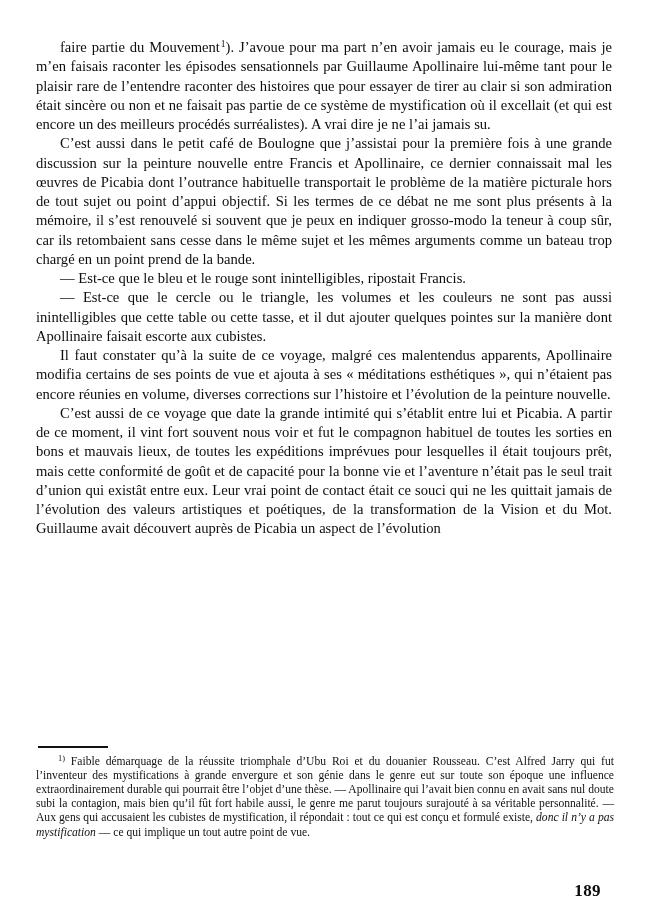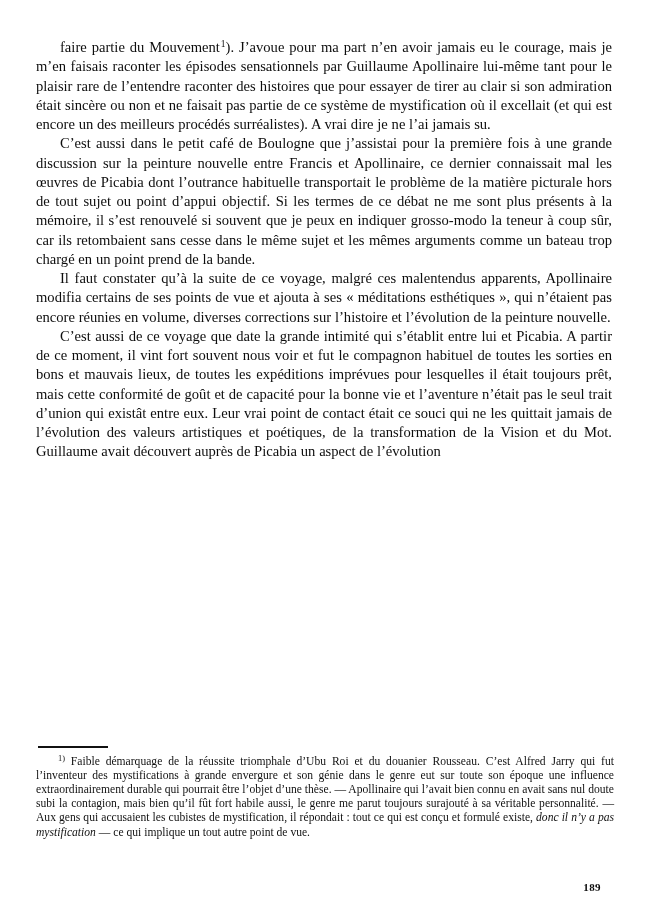--- a/index.html
+++ b/index.html
@@ -65,39 +65,41 @@
     vertical-align: 4px;
     line-height: 0;
   }
   em.fn-italic {
     font-style: italic;
   }
   .page-number {
     position: absolute;
     right: 27px;
     top: 857px;
-    font-size: 11px;
+    font-size: 17px;
     font-weight: bold;
     letter-spacing: 0.4px;
     color: #0b0b0b;
   }
 </style>
 </head>
 <body>
 
 <div class="page">
 
   <div class="text-column">
 
     <p class="body-par"><span>faire partie du Mouvement</span><sup class="fn-ref">1</sup><span>). J’avoue pour ma part n’en avoir jamais eu le courage, mais je m’en faisais raconter les épisodes sensationnels par Guillaume Apollinaire lui-même tant pour le plaisir rare de l’entendre raconter des histoires que pour essayer de tirer au clair si son admiration était sincère ou non et ne faisait pas partie de ce système de mystification où il excellait (et qui est encore un des meilleurs procédés surréalistes). A vrai dire je ne l’ai jamais su.</span></p>
 
     <p class="body-par">C’est aussi dans le petit café de Boulogne que j’assistai pour la première fois à une grande discussion sur la peinture nouvelle entre Francis et Apollinaire, ce dernier connaissait mal les œuvres de Picabia dont l’outrance habituelle transportait le problème de la matière picturale hors de tout sujet ou point d’appui objectif. Si les termes de ce débat ne me sont plus présents à la mémoire, il s’est renouvelé si souvent que je peux en indiquer grosso-modo la teneur à coup sûr, car ils retombaient sans cesse dans le même sujet et les mêmes arguments comme un bateau trop chargé en un point prend de la bande.</p>
 
 
+    <p class="body-par">— Est-ce que le bleu et le rouge sont inintelligibles, ripostait Francis.</p>
 
+    <p class="body-par">— Est-ce que le cercle ou le triangle, les volumes et les couleurs ne sont pas aussi inintelligibles que cette table ou cette tasse, et il dut ajouter quelques pointes sur la manière dont Apollinaire faisait escorte aux cubistes.</p>
 
 
     <p class="body-par">Il faut constater qu’à la suite de ce voyage, malgré ces malentendus apparents, Apollinaire modifia certains de ses points de vue et ajouta à ses « méditations esthétiques », qui n’étaient pas encore réunies en volume, diverses corrections sur l’histoire et l’évolution de la peinture nouvelle.</p>
 
     <p class="body-par">C’est aussi de ce voyage que date la grande intimité qui s’établit entre lui et Picabia. A partir de ce moment, il vint fort souvent nous voir et fut le compagnon habituel de toutes les sorties en bons et mauvais lieux, de toutes les expéditions imprévues pour lesquelles il était toujours prêt, mais cette conformité de goût et de capacité pour la bonne vie et l’aventure n’était pas le seul trait d’union qui existât entre eux. Leur vrai point de contact était ce souci qui ne les quittait jamais de l’évolution des valeurs artistiques et poétiques, de la transformation de la Vision et du Mot. Guillaume avait découvert auprès de Picabia un aspect de l’évolution</p>
 
   </div>
 
   <div class="footnote-block">
     <div class="footnote-rule"></div>

